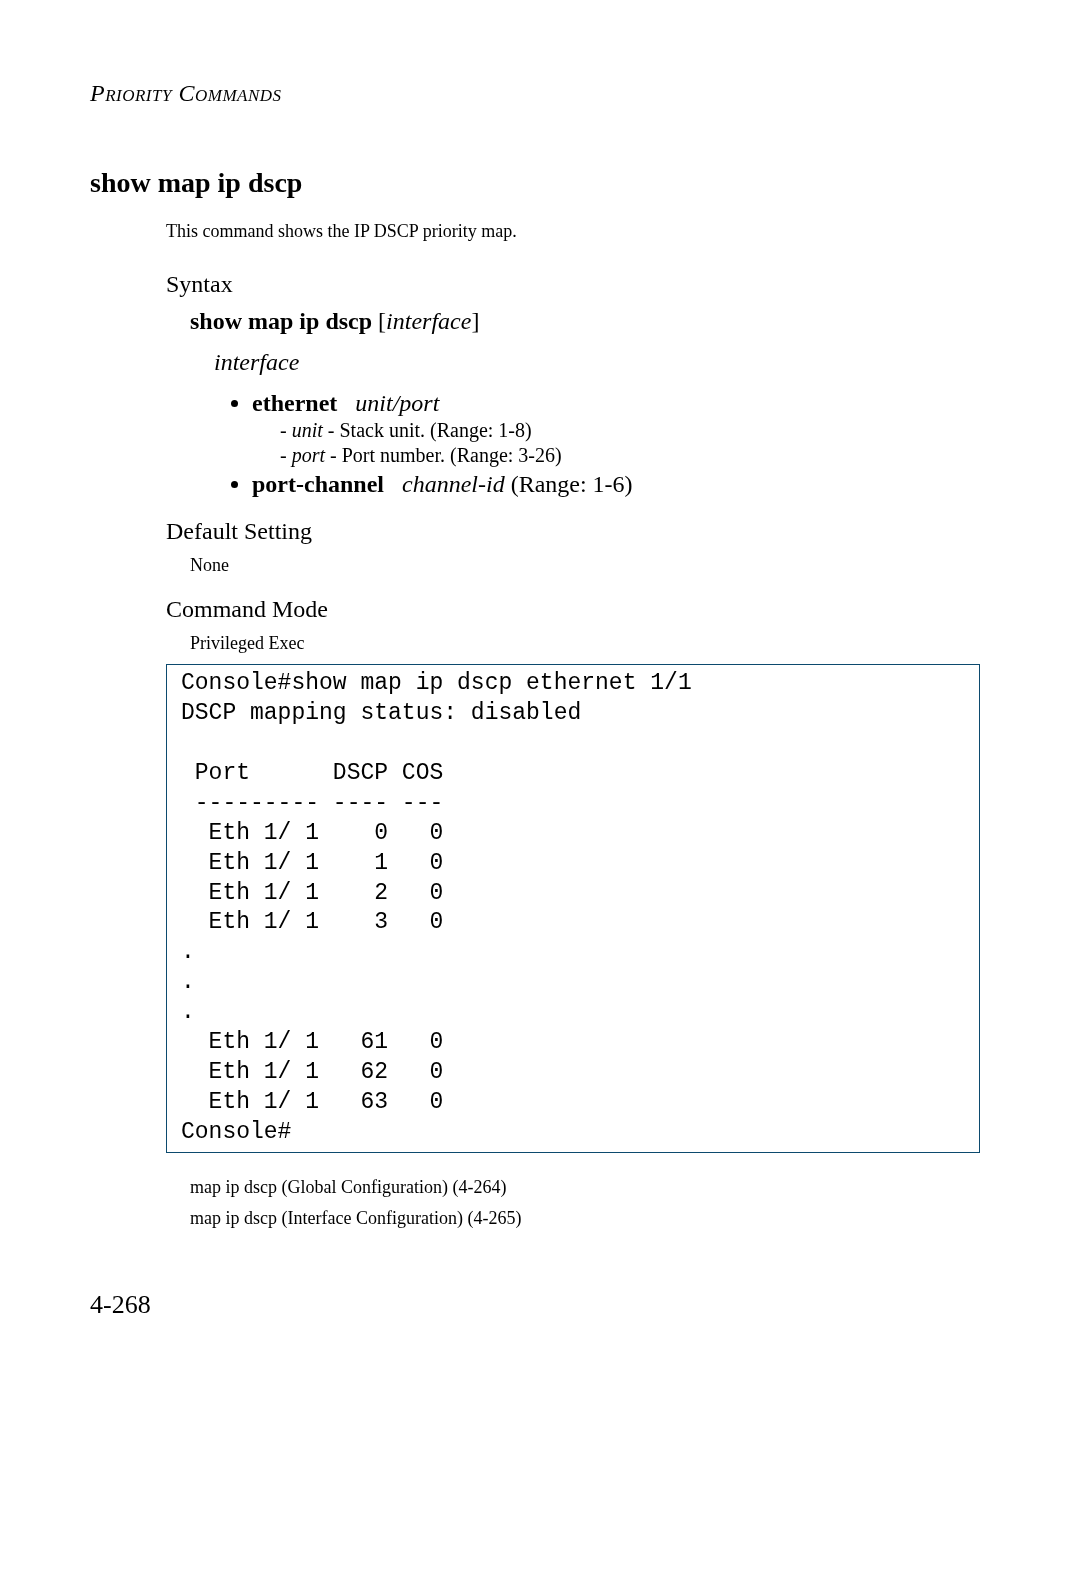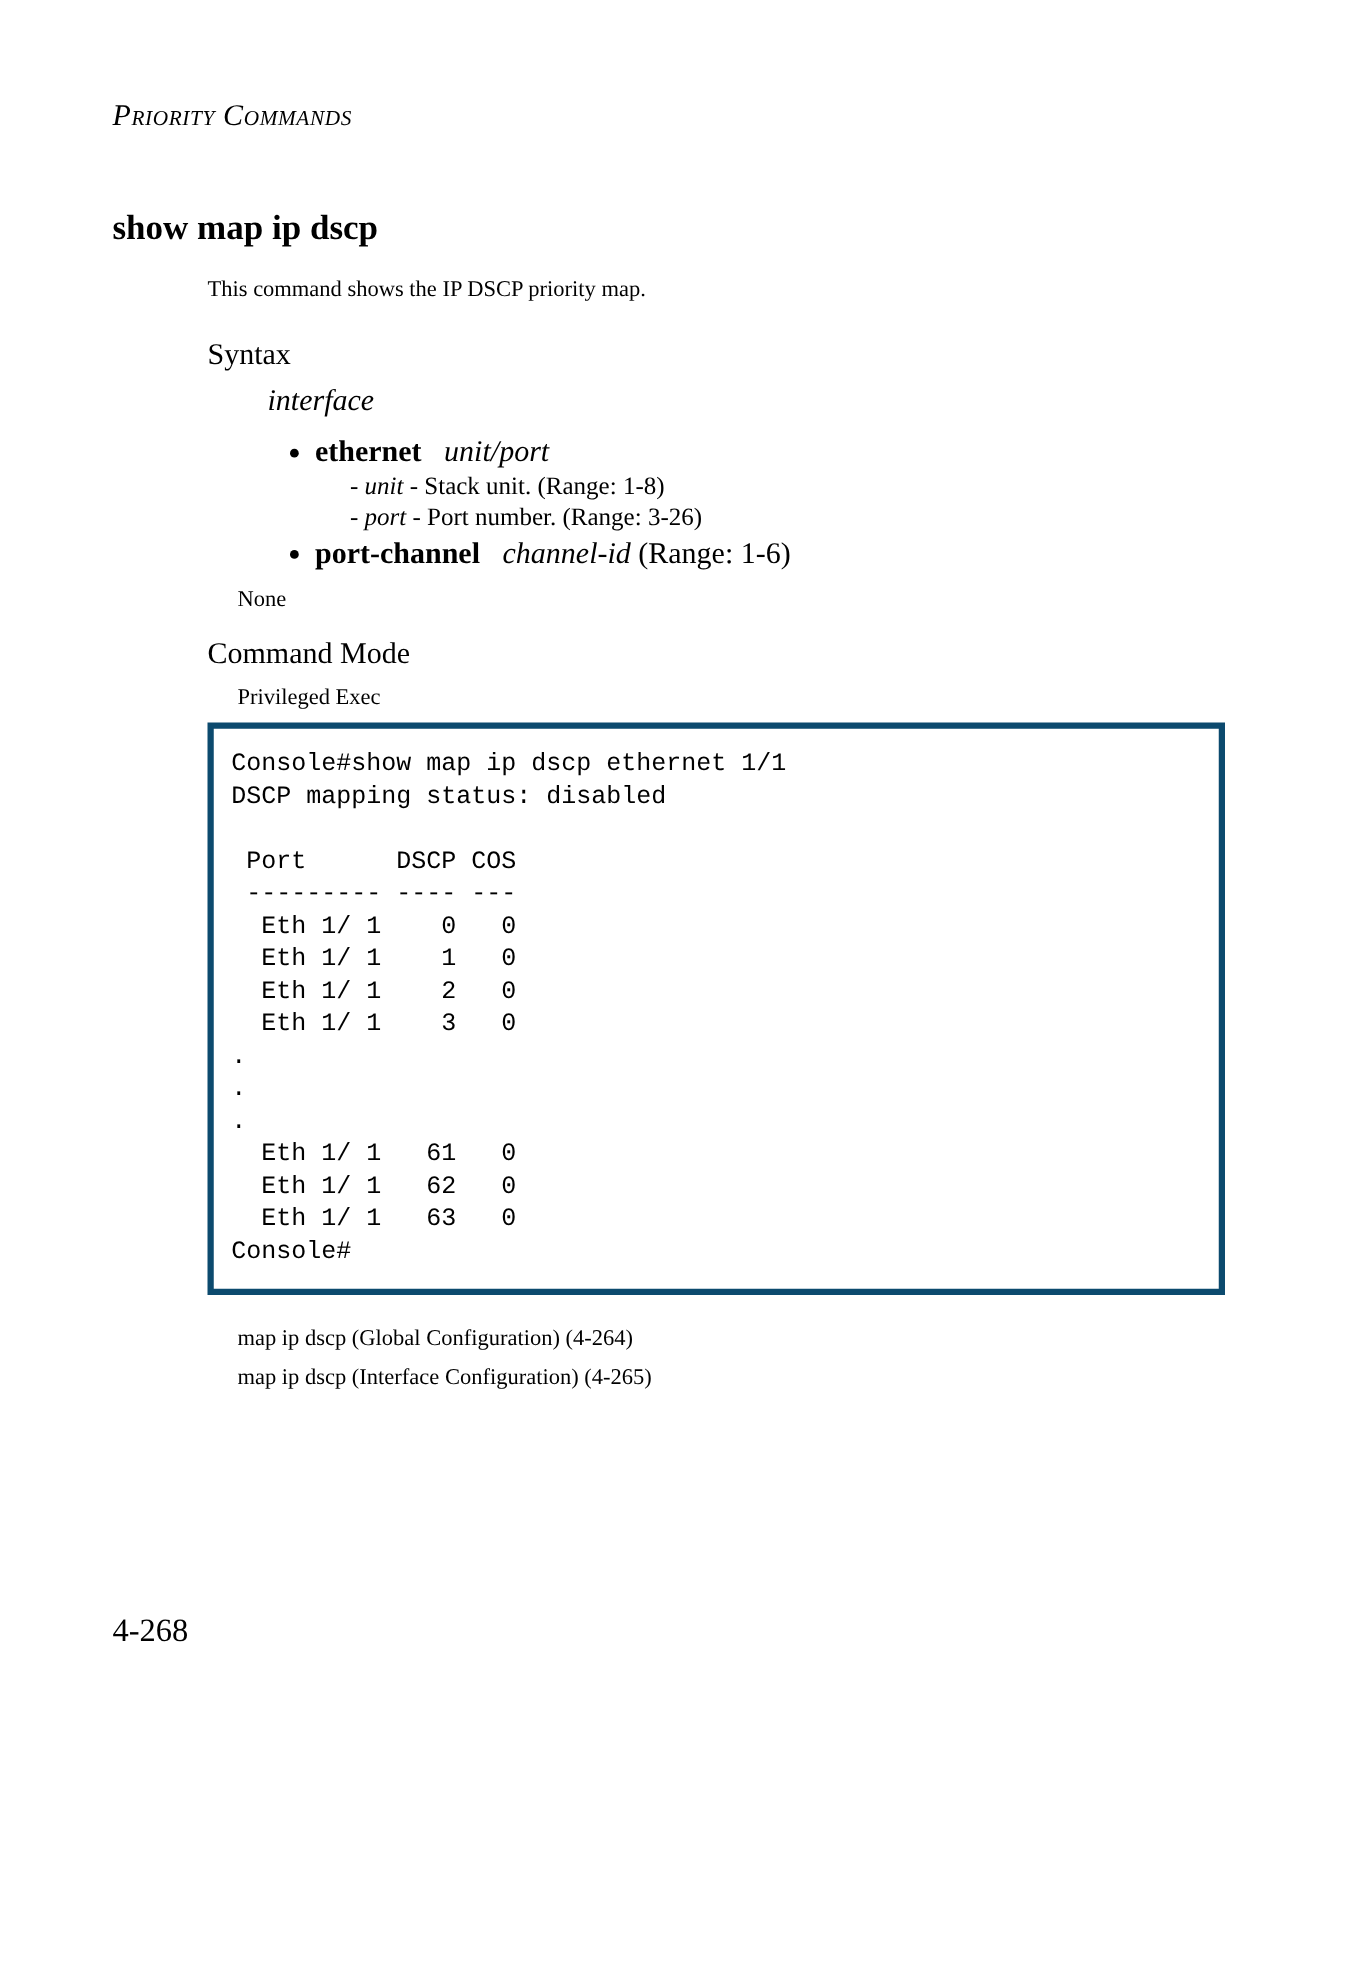--- a/index.html
+++ b/index.html
@@ -55,24 +55,24 @@
     margin: 4px 0 12px 0;
     padding-left: 86px;
     font-size: 24px;
   }
   ul.dot > li { margin: 4px 0; }
   .dash-list { margin-left: 28px; font-size: 20px; }
   .dash-list .row { margin: 2px 0; }
   .dash-list .row::before { content: "-  "; }
   .plain-text { font-size: 18px; margin-left: 24px; margin-bottom: 10px; }
   .codebox {
-    border: 5px solid #0c4a6e;
-    padding: 16px 14px;
+    border: 1px solid #0c4a6e;
+    padding: 4px 14px;
     font-family: "Courier New", Courier, monospace;
-    font-size: 20px;
+    font-size: 23px;
     line-height: 1.3;
     white-space: pre;
     margin-top: 8px;
     margin-bottom: 24px;
   }
   .page-number {
     position: absolute;
     bottom: 48px;
     left: 90px;
     font-size: 26px;
@@ -87,20 +87,23 @@
   <div class="running-head">Priority Commands</div>
 
   <div class="cmd-title">show map ip dscp</div>
 
   <div class="body-col">
 
     <div class="desc">This command shows the IP DSCP priority map.</div>
 
     <div class="sect-head">Syntax</div>
 
+    <div class="syntax-line indent-1">
+      <span class="bold">show map ip dscp</span><span> [</span><span class="italic">interface</span><span>]</span>
+    </div>
 
     <div class="syntax-line indent-2 italic">interface</div>
 
     <ul class="dot">
       <li>
         <span class="bold">ethernet</span>
         <span>&nbsp;</span>
         <span class="italic">unit/port</span>
         <div class="dash-list">
           <div class="row">
@@ -111,20 +114,21 @@
           </div>
         </div>
       </li>
       <li>
         <span class="bold">port-channel</span>
         <span>&nbsp;</span>
         <span class="italic">channel-id</span><span> (Range: 1-6)</span>
       </li>
     </ul>
 
+    <div class="sect-head">Default Setting</div>
     <div class="plain-text">None</div>
 
     <div class="sect-head">Command Mode</div>
     <div class="plain-text">Privileged Exec</div>
 
     <div class="codebox">Console#show map ip dscp ethernet 1/1
 DSCP mapping status: disabled
 
  Port      DSCP COS
  --------- ---- ---

